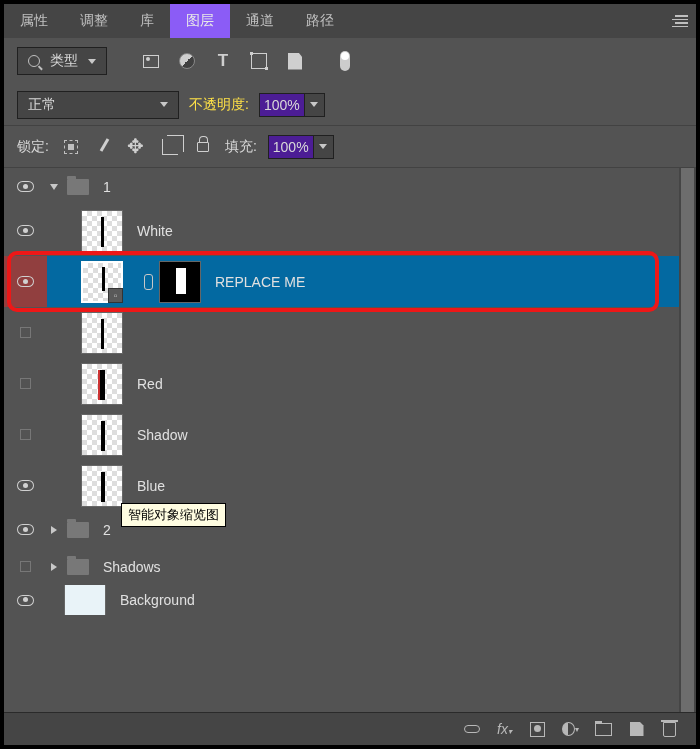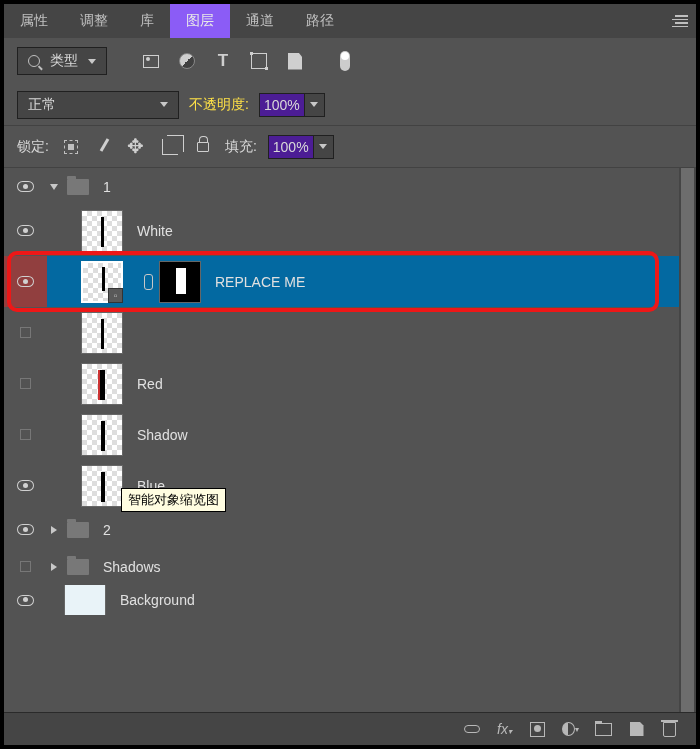--- a/index.html
+++ b/index.html
@@ -61,21 +61,21 @@
 .group-row{height:37px}
 .selected-row{background:#0369a1}
 .highlight-box{position:absolute;border:4px solid #ee1717;border-radius:10px;left:3px;right:20px;top:-5px;bottom:-5px;pointer-events:none;z-index:10}
 .vis-red{background:#913f3f}
 .link-ic{width:12px;height:18px;display:flex;align-items:center;justify-content:center;margin:0 5px}
 .link-ic::before{content:"";width:7px;height:14px;border:1.5px solid #c8c8c8;border-radius:3px}
 .mask-thumb{width:42px;height:42px;border:1px solid #666;background:#000;position:relative;margin-right:14px}
 .mask-thumb::after{content:"";position:absolute;width:10px;height:26px;background:#fff;left:16px;top:6px}
 .so-badge{position:absolute;right:-2px;bottom:-2px;width:15px;height:15px;background:#595959;border:1px solid #333;display:flex;align-items:center;justify-content:center}
 .so-badge::after{content:"▫";font-size:10px;color:#ccc}
-.tooltip{position:absolute;left:117px;top:320px;background:#fffde1;color:#000;border:1px solid #000;font-size:13px;padding:2px 6px;z-index:20}
+.tooltip{position:absolute;left:117px;top:335px;background:#fffde1;color:#000;border:1px solid #000;font-size:13px;padding:2px 6px;z-index:20}
 .bg-thumb{width:42px;height:42px;border:1px solid #666;background:#e9f3f8;margin-right:14px}
 .bottom-bar{height:33px;background:#454545;display:flex;align-items:center;justify-content:flex-end;padding-right:18px;gap:16px;border-top:1px solid #2a2a2a}
 .bot-ic{cursor:pointer;color:#b8b8b8;display:flex;align-items:center;justify-content:center;width:17px;height:17px}
 .link2{width:16px;height:8px;border:1.5px solid #b8b8b8;border-radius:4px;position:relative}
 .fx-ic{font-style:italic;font-size:14px}
 .mask-ic{width:15px;height:15px;border:1.5px solid #b8b8b8;position:relative}
 .mask-ic::after{content:"";position:absolute;width:7px;height:7px;background:#b8b8b8;border-radius:50%;top:2.5px;left:2.5px}
 .adj-ic{width:14px;height:14px;border-radius:50%;background:linear-gradient(90deg,#b8b8b8 50%,transparent 50%);border:1.5px solid #b8b8b8}
 .newfold-ic{width:17px;height:13px;border:1.5px solid #b8b8b8;position:relative}
 .newfold-ic::before{content:"";position:absolute;width:7px;height:2px;background:#b8b8b8;top:-3px;left:-1px}

